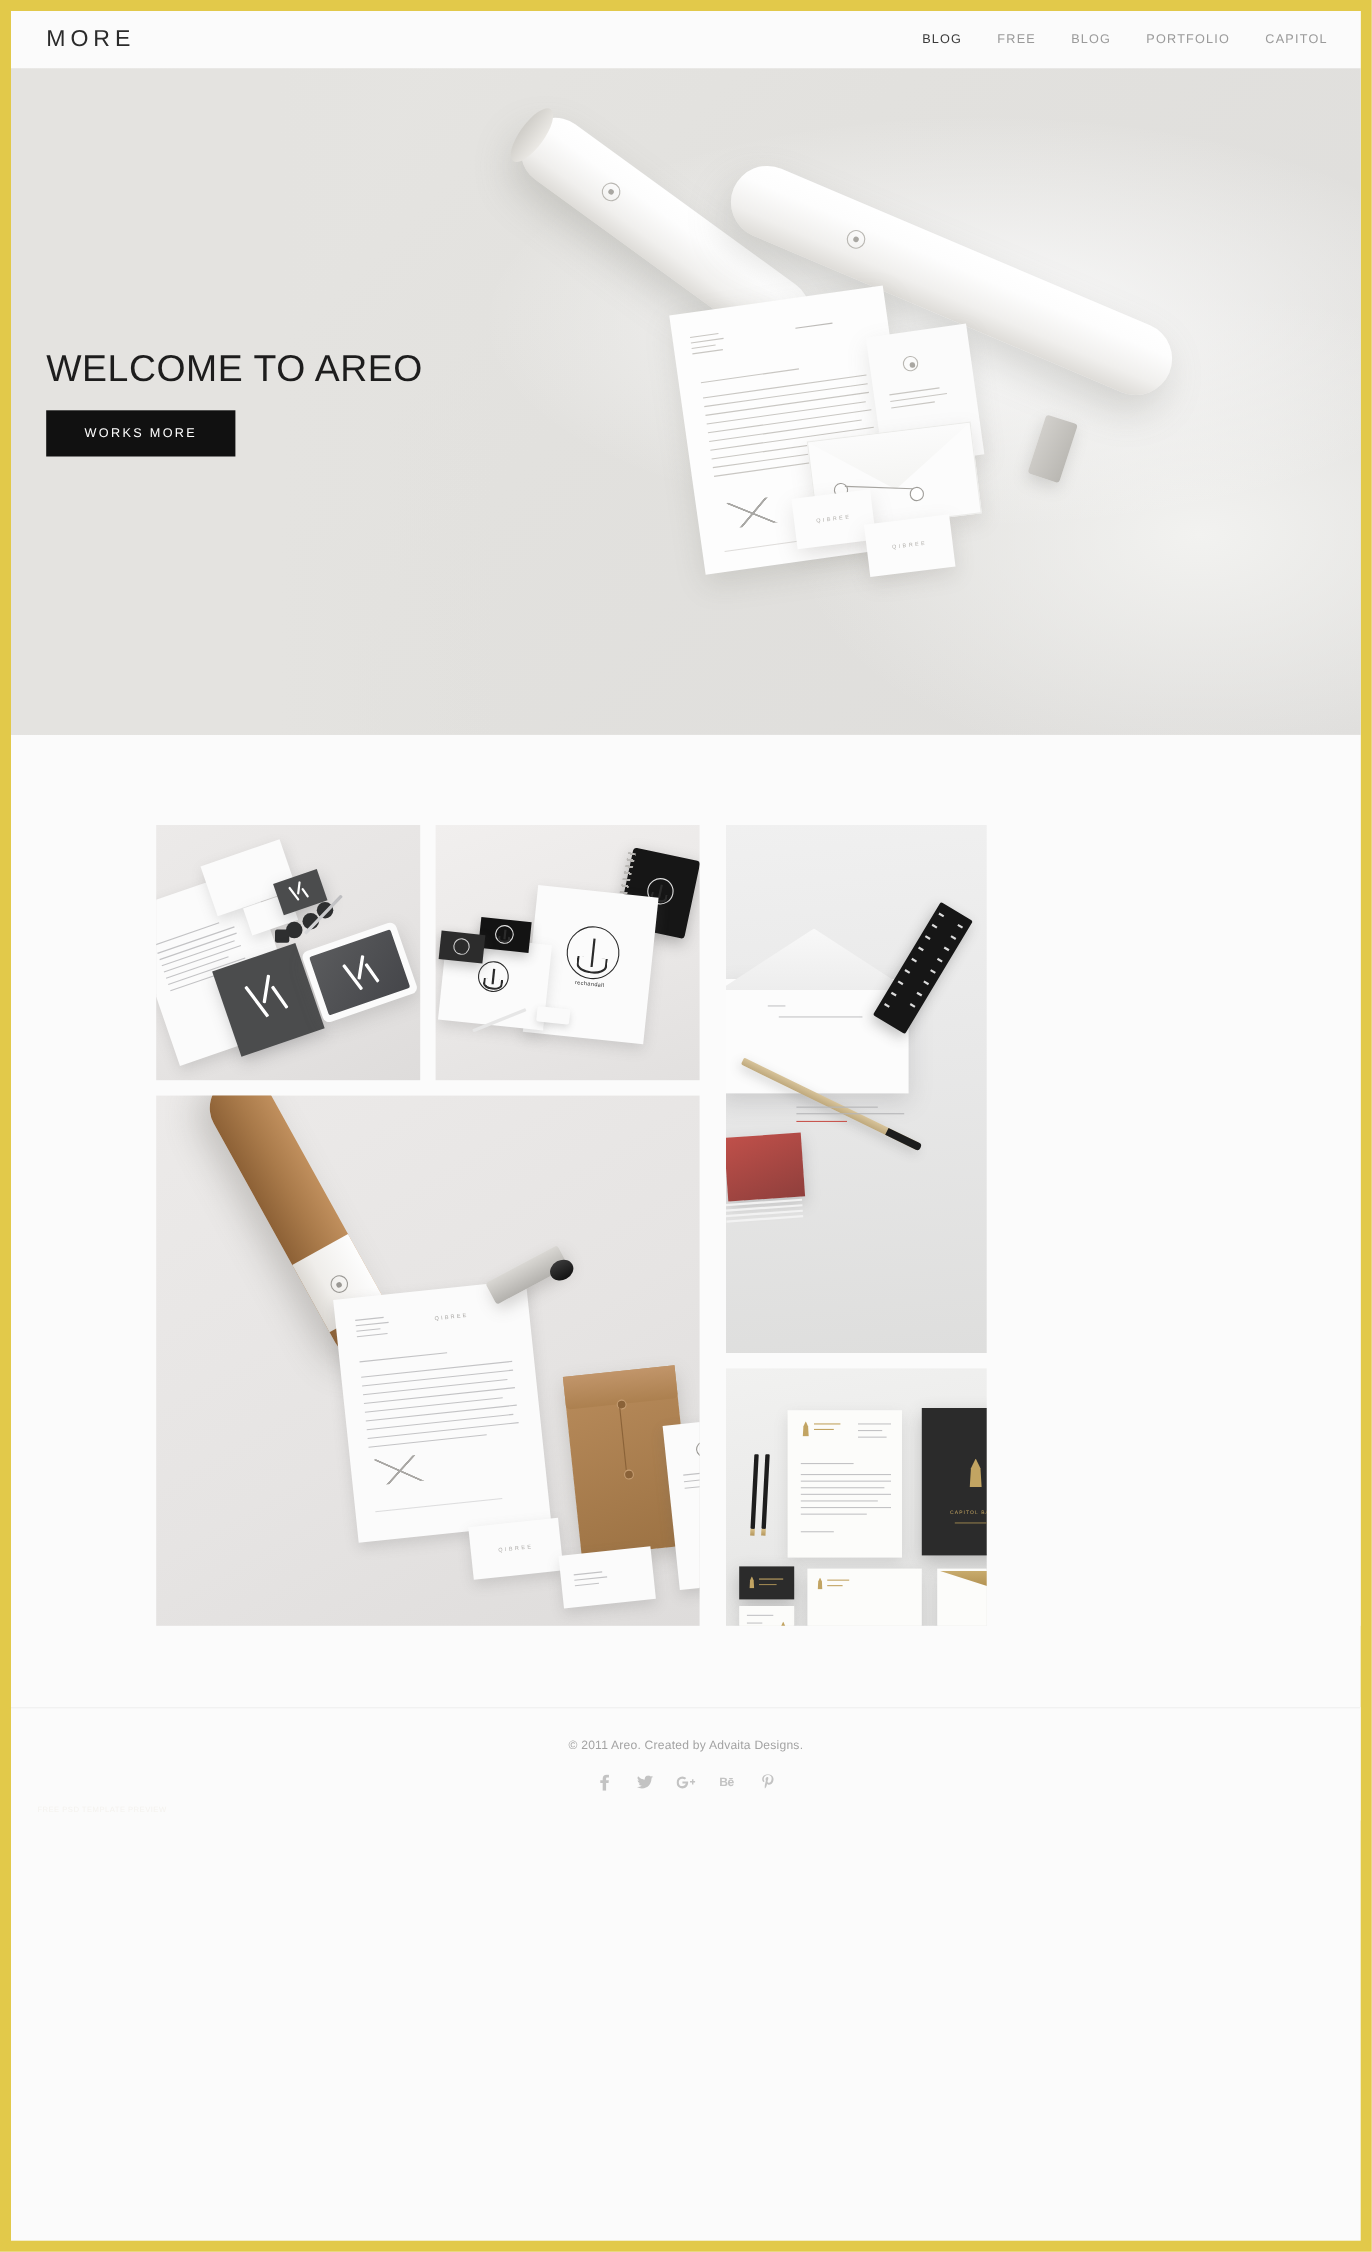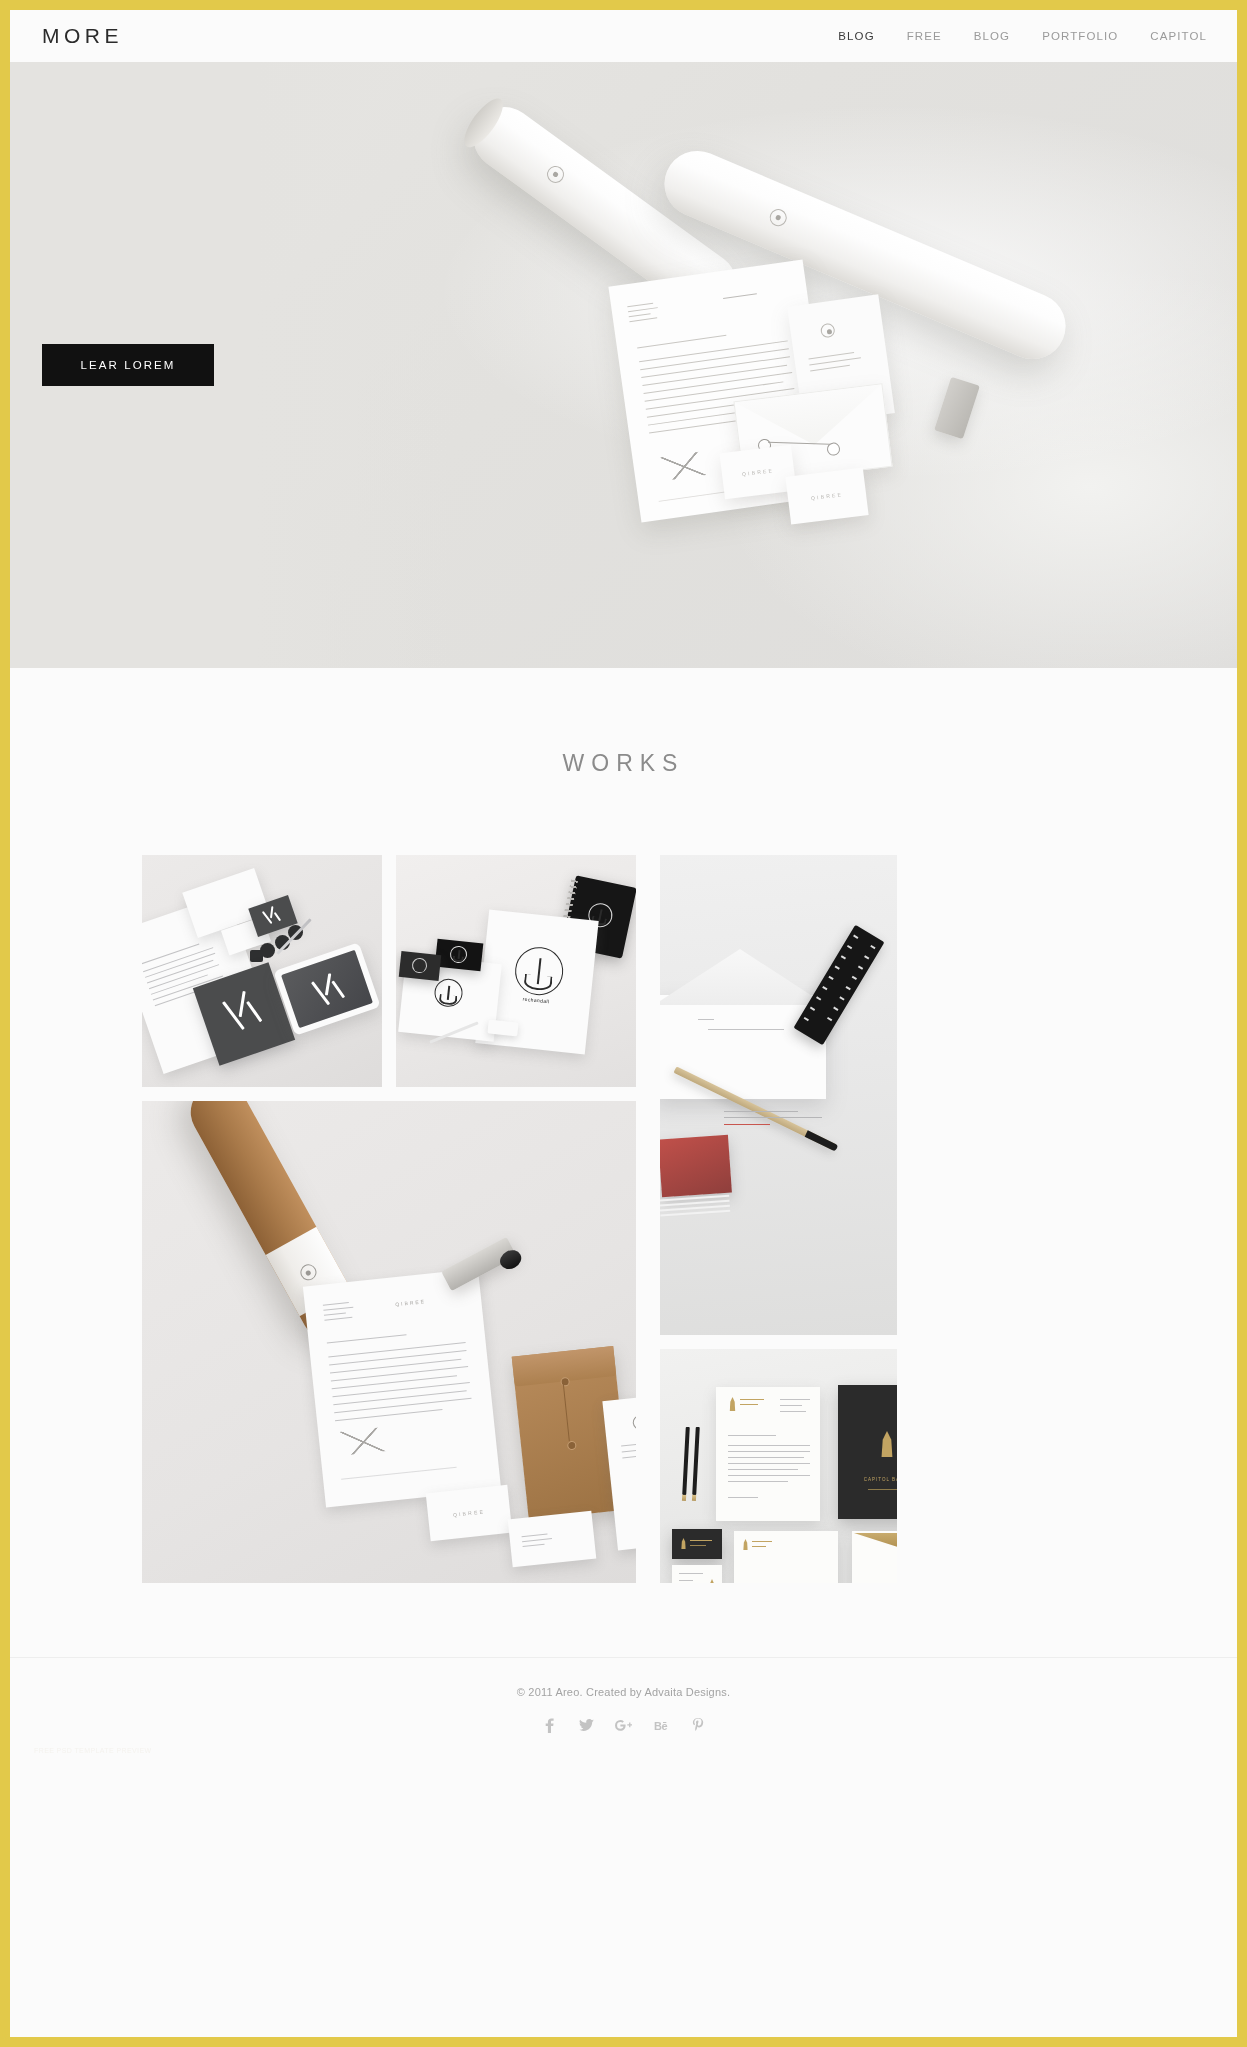--- a/index.html
+++ b/index.html
@@ -423,26 +423,26 @@
       <div class="card-sm card-a">
         <div class="card-txt">QIBREE</div>
       </div>
       <div class="card-sm card-b">
         <div class="card-txt">QIBREE</div>
       </div>
       <div class="clip"></div>
     </div>
 
     <div class="hero-inner">
-      <button class="btn-learn">LEAR LOREM</button>
+      <h1 class="hero-title">WELCOME TO AREO</h1>
+      <button class="btn-learn">WORKS MORE</button>
     </div>
   </section>
 
   <section class="works">
-    <h2 class="works-title">WORKS</h2>
 
     <div class="gallery">
 
       <div class="tile t1 bg-grey">
         <div class="paper-w" style="left:-6px;top:54px;width:118px;height:150px;transform:rotate(-19deg)">
           <div class="txtline" style="left:14px;top:38px;width:62px"></div>
           <div class="txtline" style="left:14px;top:46px;width:74px"></div>
           <div class="txtline" style="left:14px;top:52px;width:74px"></div>
           <div class="txtline" style="left:14px;top:58px;width:70px"></div>
           <div class="txtline" style="left:14px;top:64px;width:74px"></div>

